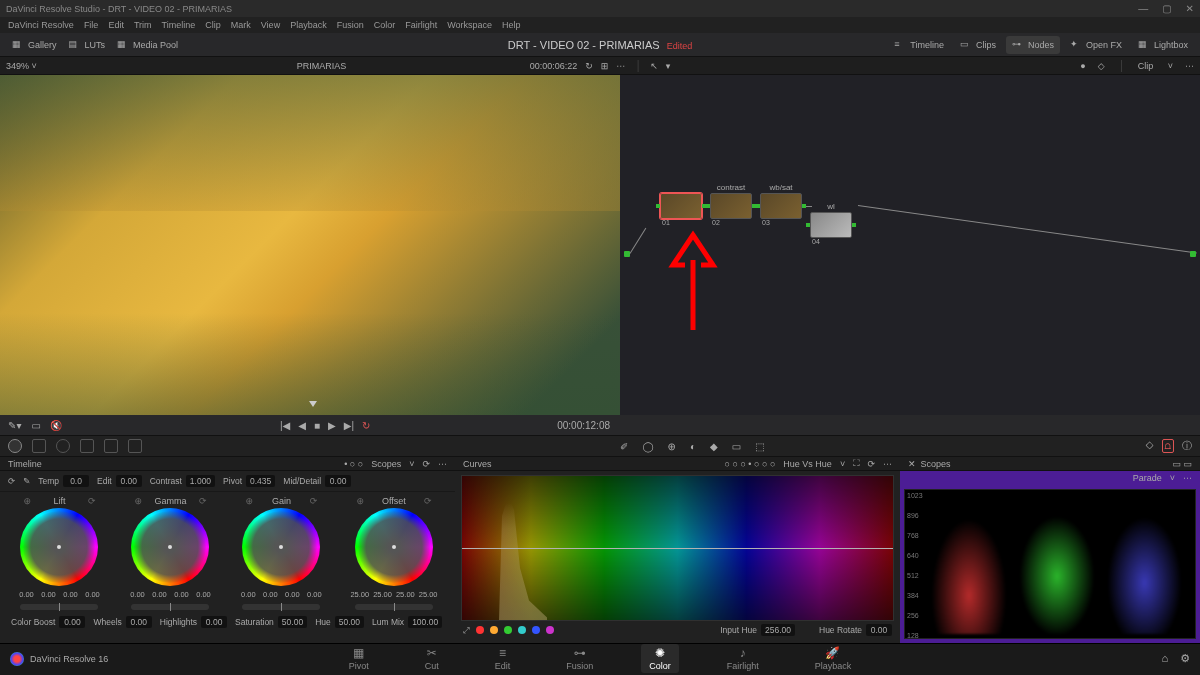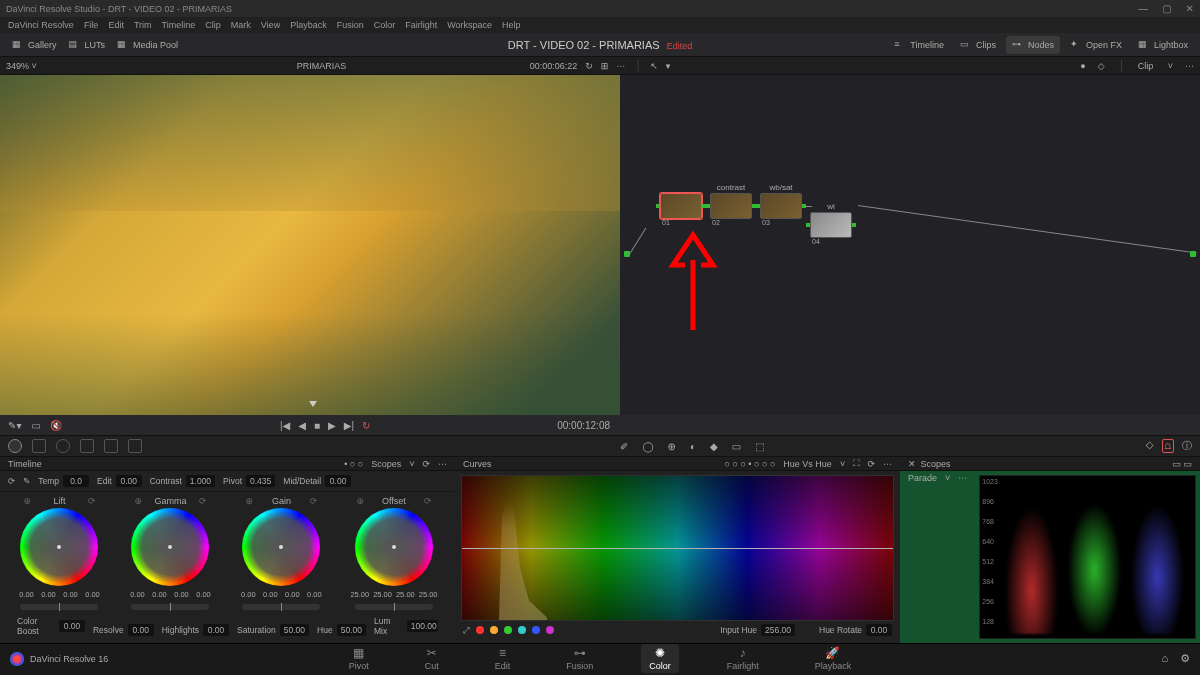--- a/index.html
+++ b/index.html
@@ -74,39 +74,39 @@
 .mini-icon.active { border-color: #888; background: #333; }
 
 
 .panel-row { display: flex; height: 14px; background: #1e1e1e; font-size: 9px; align-items: center; border-bottom: 1px solid #111; }
 .panel-row > div { padding: 0 8px; display: flex; align-items: center; }
 
 
 .bottom-panels { display: flex; height: 172px; }
 .primaries-panel { width: 455px; background: #212121; display: flex; flex-direction: column; }
 .curves-panel { flex: 1; background: #212121; padding: 4px 6px; display: flex; flex-direction: column; }
-.scopes-panel { width: 300px; background: #14532d; display: flex; }
+.scopes-panel { width: 300px; background: #4c1d95; display: flex; flex-direction: column; }
 
 .param-row { display: flex; padding: 4px 8px; gap: 8px; font-size: 8.5px; align-items: center; border-bottom: 1px solid #181818; }
 .param-item { display: flex; gap: 4px; align-items: center; }
 .param-val { background: #111; padding: 1px 4px; border-radius: 2px; min-width: 26px; text-align: center; }
 
 .wheels-row { display: flex; justify-content: space-around; padding: 4px 4px 2px; }
 .wheel-group { display: flex; flex-direction: column; align-items: center; gap: 2px; }
 .wheel-title { font-size: 9px; display: flex; align-items: center; gap: 6px; width: 100%; justify-content: space-between; padding: 0 6px;}
 .wheel-title .reset { font-size: 9px; color: #666; }
 .color-wheel { width: 78px; height: 78px; border-radius: 50%; position: relative; background: conic-gradient(from 90deg, #f0f, #f00, #ff0, #0f0, #0ff, #00f, #f0f); }
 .color-wheel::after { content: ''; position: absolute; inset: 3px; border-radius: 50%; background: radial-gradient(circle, #555 10%, rgba(80,80,80,0.85) 55%, transparent 72%); }
 .wheel-dot { position: absolute; left: 50%; top: 50%; width: 4px; height: 4px; background: #ddd; border-radius: 50%; transform: translate(-50%,-50%); z-index: 2; }
 .wheel-nums { display: flex; gap: 4px; font-size: 7.5px; margin-top: 2px; }
 .wheel-nums span { min-width: 18px; text-align: center; }
 .wheel-slider { width: 78px; height: 6px; background: #333; border-radius: 3px; margin-top: 3px; position: relative; }
 .wheel-slider::after { content: ''; position: absolute; left: 50%; top: -1px; width: 1px; height: 8px; background: #888; }
 
-.bottom-params { display: flex; padding: 4px 17px; gap: 8px; font-size: 8.5px; align-items: flex-end; }
+.bottom-params { display: flex; padding: 4px 11px; gap: 8px; font-size: 8.5px; align-items: flex-start; }
 
 .curves-body { flex: 1; position: relative; background: linear-gradient(90deg, #800 0%, #aa0 16%, #0a0 33%, #0aa 50%, #00a 66%, #a0a 83%, #800 100%); border: 1px solid #333; opacity: 0.85; }
 .curves-body::before { content:''; position:absolute; inset:0; background: linear-gradient(180deg, rgba(0,0,0,0.6), transparent 50%, rgba(0,0,0,0.6)); }
 .curves-line { position: absolute; left: 0; right: 0; top: 50%; height: 1px; background: #ccc; }
 .histo { position: absolute; left: 25px; bottom: 0; width: 60px; height: 130px; background: linear-gradient(180deg, transparent 0%, transparent 10%, rgba(200,180,120,0.3) 30%, rgba(200,180,120,0.5) 100%); clip-path: polygon(20% 100%, 25% 20%, 35% 5%, 45% 15%, 55% 60%, 70% 85%, 100% 98%, 100% 100%); }
 .curves-footer { display: flex; align-items: center; padding: 3px 2px; gap: 6px; font-size: 8.5px; }
 .color-dot { width: 8px; height: 8px; border-radius: 50%; }
 
 .scopes-body { flex: 1; background: #000; position: relative; margin: 4px; border: 1px solid #222; overflow: hidden; }
 .scope-labels { position: absolute; left: 2px; top: 2px; font-size: 7px; color: #777; display: flex; flex-direction: column; gap: 13px; }
@@ -424,21 +424,21 @@
           </div>
         <div class="wheel-slider"></div>
       </div>
     </div>
     <div class="bottom-params">
       <div class="param-item">
           <span>Color Boost</span>
           <span class="param-val">0.00</span>
         </div>
       <div class="param-item">
-          <span>Resolve</span>
+          <span>Wheels</span>
           <span class="param-val">0.00</span>
         </div>
       <div class="param-item">
           <span>Highlights</span>
           <span class="param-val">0.00</span>
         </div>
       <div class="param-item">
           <span>Saturation</span>
           <span class="param-val">50.00</span>
         </div>

